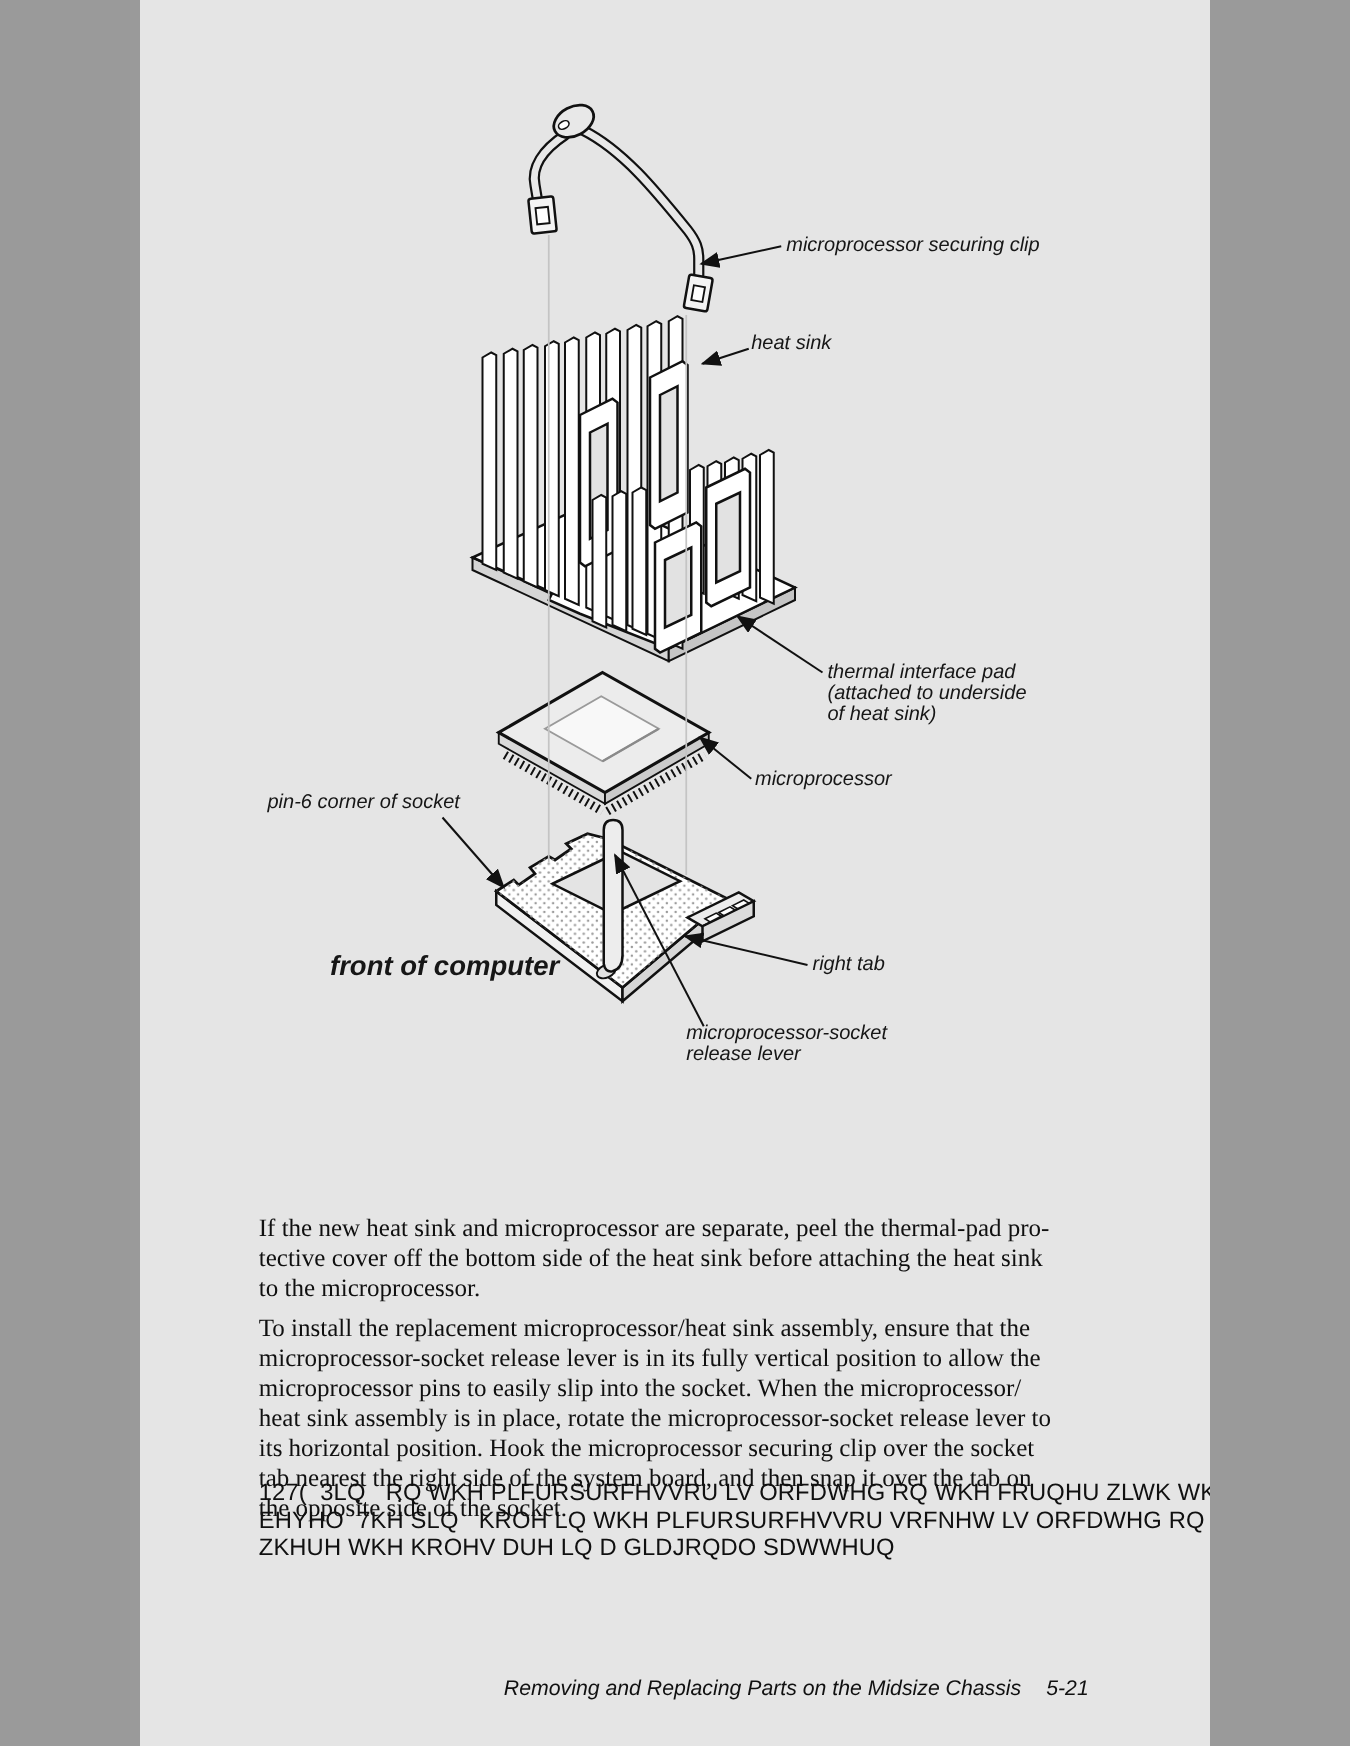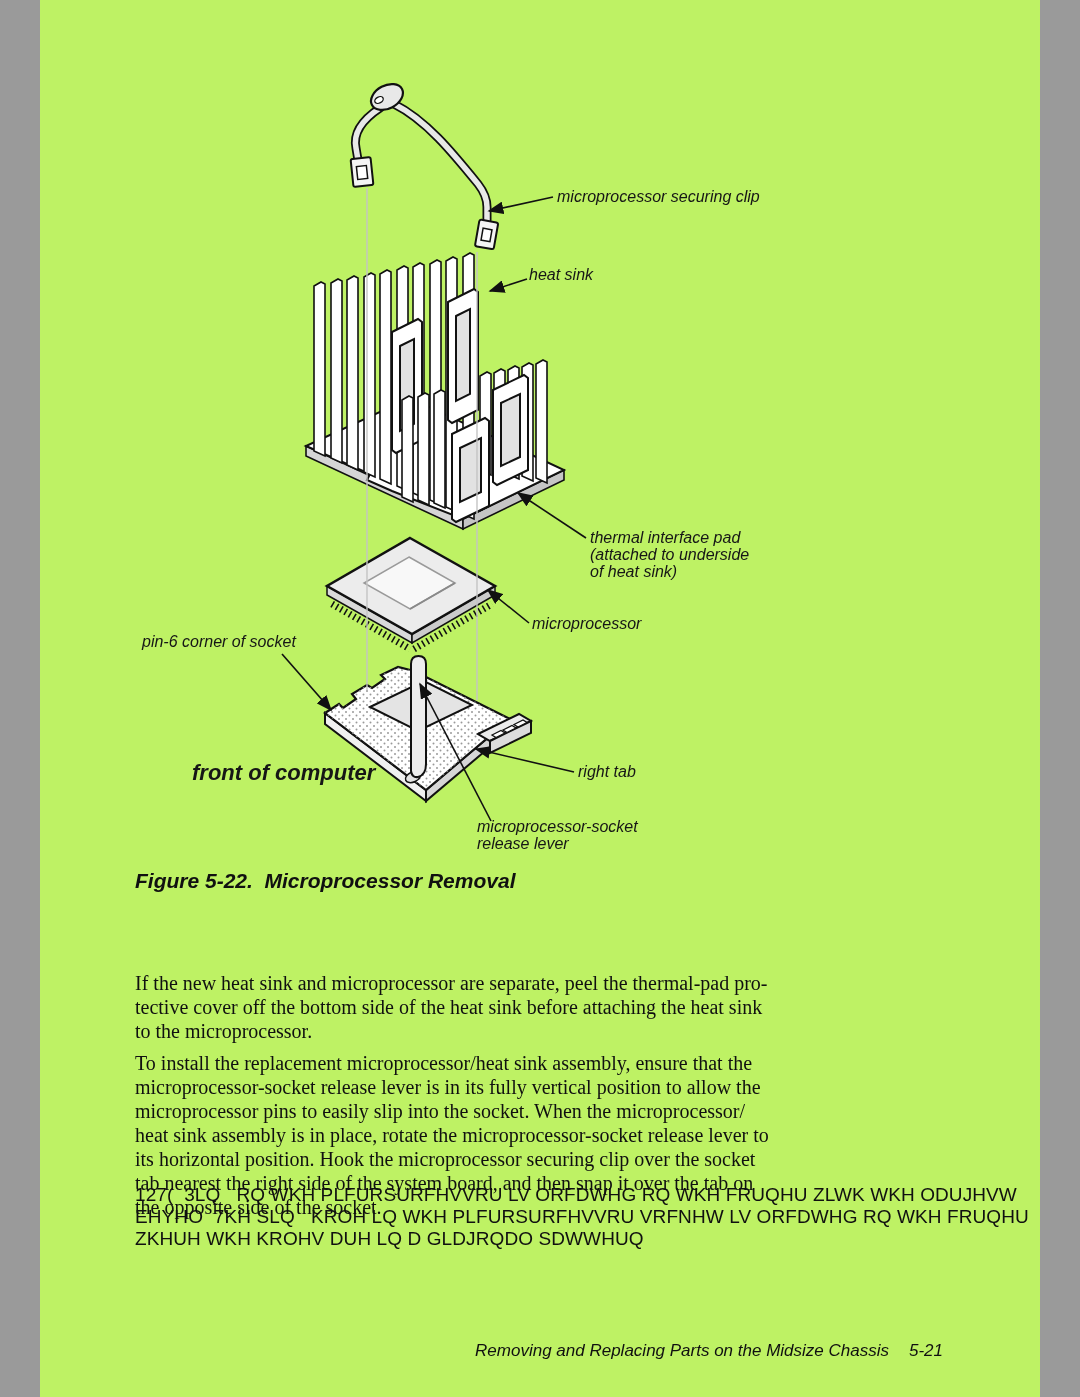--- a/index.html
+++ b/index.html
@@ -1,17 +1,17 @@
 <!DOCTYPE html>
 <html><head>
 <meta charset="utf-8">
 <style>
   html,body{margin:0;padding:0;background:#9a9a9a;}
   .page{
-    position:relative;width:1000px;height:1397px;background:#bef264;
+    position:relative;width:856px;height:1397px;background:#e5e5e5;
     margin:0 auto;overflow:hidden;
     font-family:"Liberation Sans",sans-serif;color:#111;
   }
   .diagram-svg{position:absolute;left:0;top:0;width:1080px;height:880px;}
   .fig-label{
     position:absolute;font:italic 16px/17px "Liberation Sans",sans-serif;
     color:#161616;white-space:pre;
   }
   .fig-label.bold{font-weight:bold;font-size:22px;}
   .fig-caption{
@@ -163,21 +163,20 @@
   <div class="fig-label" style="left:550px;top:529px">thermal interface pad
 (attached to underside
 of heat sink)</div>
   <div class="fig-label" style="left:492px;top:615px">microprocessor</div>
   <div class="fig-label" style="left:102px;top:633px">pin-6 corner of socket</div>
   <div class="fig-label bold" style="left:152px;top:764px">front of computer</div>
   <div class="fig-label" style="left:538px;top:763px">right tab</div>
   <div class="fig-label" style="left:437px;top:818px">microprocessor-socket
 release lever</div>
 
-  <div class="fig-caption">Figure 5-22.  Microprocessor Removal</div>
 
   <div class="bodytext" style="top:931px">If the new heat sink and microprocessor are separate, peel the thermal-pad pro-
 tective cover off the bottom side of the heat sink before attaching the heat sink
 to the microprocessor.</div>
 
   <div class="bodytext" style="top:1011px">To install the replacement microprocessor/heat sink assembly, ensure that the
 microprocessor-socket release lever is in its fully vertical position to allow the
 microprocessor pins to easily slip into the socket. When the microprocessor/
 heat sink assembly is in place, rotate the microprocessor-socket release lever to
 its horizontal position. Hook the microprocessor securing clip over the socket

